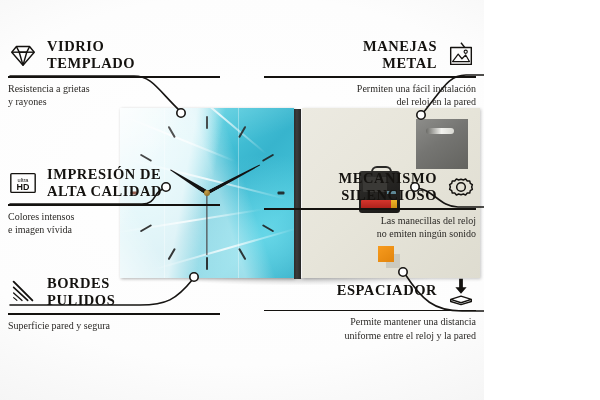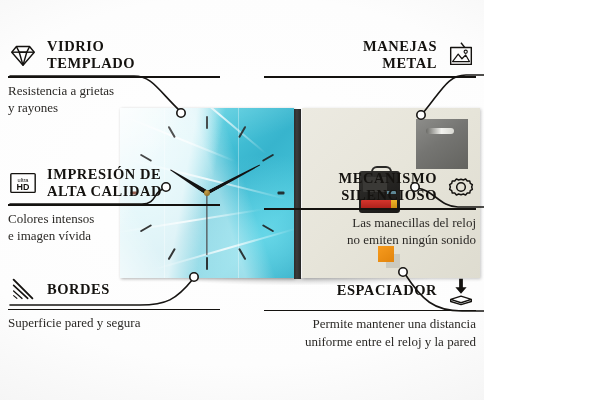--- a/index.html
+++ b/index.html
@@ -244,21 +244,21 @@
     text-transform: uppercase;
   }
   .feat-rule {
     height: 1.4px;
     background: #14120f;
     margin-top: 4px;
   }
   .feat-desc {
     margin-top: 4px;
     font-family: "Liberation Serif", serif;
-    font-size: 13px;
+    font-size: 10px;
     line-height: 1.32;
     color: #2b2926;
   }
 </style>
 </head>
 <body>
 
 <div id="stage">
 
   <div id="product">
@@ -377,20 +377,21 @@
       <span class="feat-icon">
         <svg viewBox="0 0 32 32" fill="none" stroke="currentColor" stroke-linecap="round">
           <path d="M6 5 L26 25" stroke-width="2"></path>
           <path d="M6 11 L21 25" stroke-width="1.7"></path>
           <path d="M6 17 L15 25" stroke-width="1.4"></path>
           <path d="M6 22 L9.5 25" stroke-width="1.2"></path>
         </svg>
       </span>
       <div class="feat-title">
         <div>BORDES</div>
+        <div>PULIDOS</div>
       </div>
     </div>
     <div class="feat-rule"></div>
     <div class="feat-desc">Superficie pared y segura</div>
   </div>
 
   <div class="feature right" style="top:38px;">
     <div class="feat-head">
       <span class="feat-icon">
         <svg viewBox="0 0 32 32" fill="none" stroke="currentColor" stroke-width="1.5" stroke-linejoin="round">
@@ -399,20 +400,21 @@
           <path d="M7 23 L13 15 L17 20 L21 16 L25 23 Z" stroke-width="1.3"></path>
           <circle cx="21" cy="12.5" r="1.7" stroke-width="1.2"></circle>
         </svg>
       </span>
       <div class="feat-title">
         <div>MANEJAS</div>
         <div>METAL</div>
       </div>
     </div>
     <div class="feat-rule"></div>
+    <div class="feat-desc">Permiten una fácil instalación<br>del reloj en la pared</div>
   </div>
 
   <div class="feature right" style="top:170px;text-align:right;">
     <div class="feat-head">
       <span class="feat-icon">
         <svg viewBox="0 0 32 32" fill="none" stroke="currentColor" stroke-width="1.6" stroke-linejoin="round">
           <path d="M16 4.2 L18.6 5.0 L20.9 3.9 L22.7 6.0 L25.3 6.0 L25.9 8.6 L28.1 10.0
                    L27.4 12.5 L28.1 15.0 L25.9 16.4 L25.3 19.0 L22.7 19.0 L20.9 21.1
                    L18.6 20.0 L16 20.8 L13.4 20.0 L11.1 21.1 L9.3 19.0 L6.7 19.0
                    L6.1 16.4 L3.9 15.0 L4.6 12.5 L3.9 10.0 L6.1 8.6 L6.7 6.0

